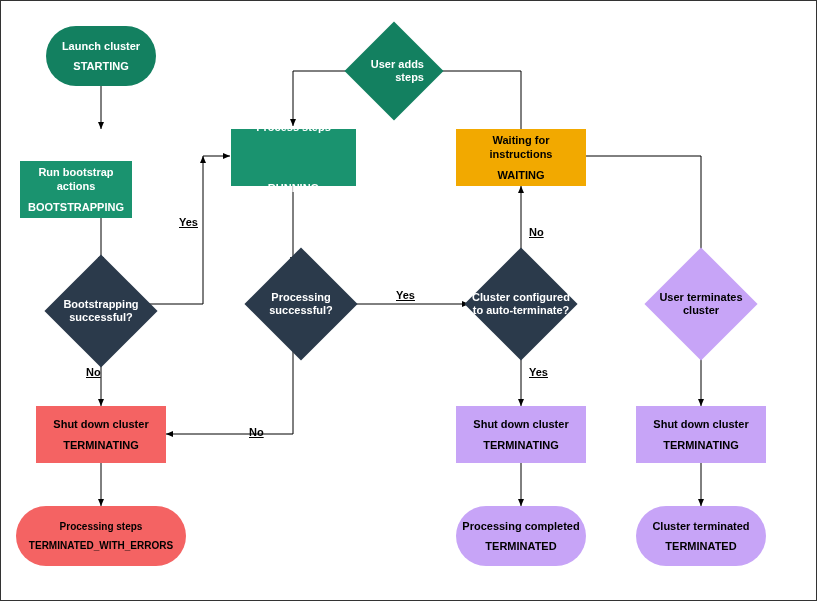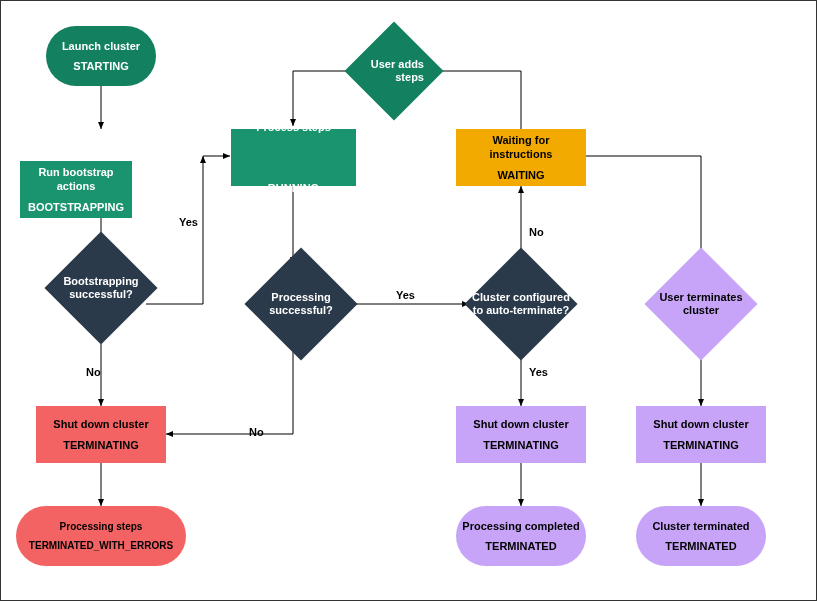--- a/index.html
+++ b/index.html
@@ -64,20 +64,21 @@
   .navy { background: #2b3a4b; }
   .yellow { background: #f2a900; color: #000; }
   .purple { background: #c7a4f7; color: #000; }
   .red { background: #f46363; color: #000; }
   .edge-label {
     position: absolute;
     font-size: 11px;
     font-weight: bold;
     color: #000;
     background: transparent;
+    text-decoration: underline;
   }
   svg.edges {
     position: absolute;
     top: 0;
     left: 0;
     width: 817px;
     height: 601px;
     pointer-events: none;
   }
   .sub { margin-top: 6px; }
@@ -146,21 +147,21 @@
   <div class="diamond-wrap" style="left:358px; top:35px; width:70px; height:70px;">
     <div class="diamond green-dark"></div>
     <div class="diamond-label" style="width:60px;text-align:right;">User adds steps</div>
   </div>
 
   <div class="node rect yellow" style="left:455px; top:128px; width:130px; height:57px;">
     <span>Waiting for instructions</span>
     <span class="sub">WAITING</span>
   </div>
 
-  <div class="diamond-wrap" style="left:60px; top:247px; width:80px; height:80px;text-decoration:underline;">
+  <div class="diamond-wrap" style="left:60px; top:270px; width:80px; height:80px;text-decoration:underline;">
     <div class="diamond navy"></div>
     <div class="diamond-label">Bootstrapping successful?</div>
   </div>
 
   <div class="diamond-wrap" style="left:260px; top:263px; width:80px; height:80px;">
     <div class="diamond navy"></div>
     <div class="diamond-label">Processing successful?</div>
   </div>
 
   <div class="diamond-wrap" style="left:480px; top:263px; width:80px; height:80px;">

